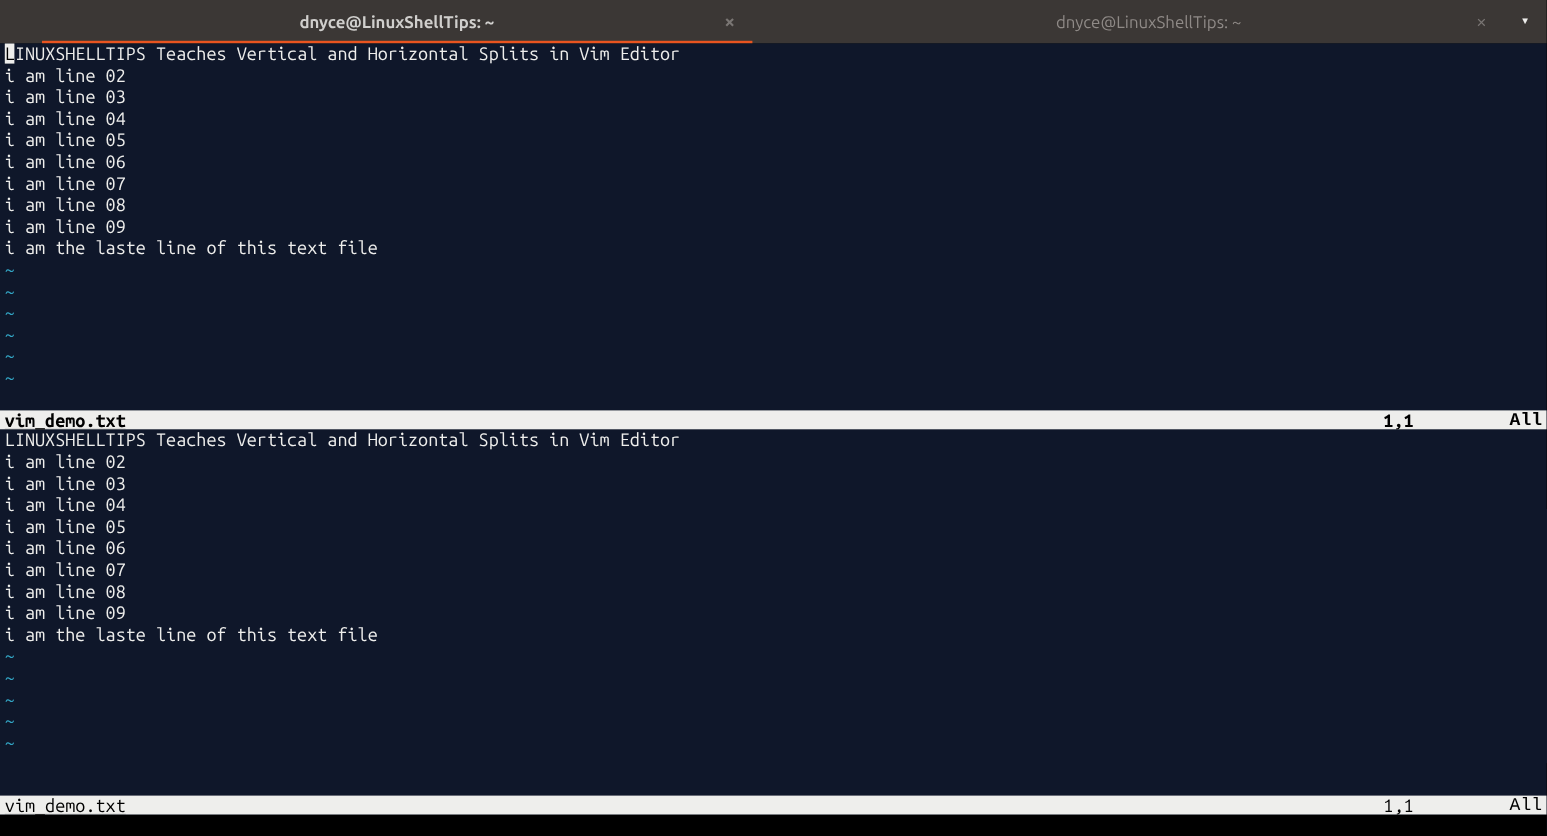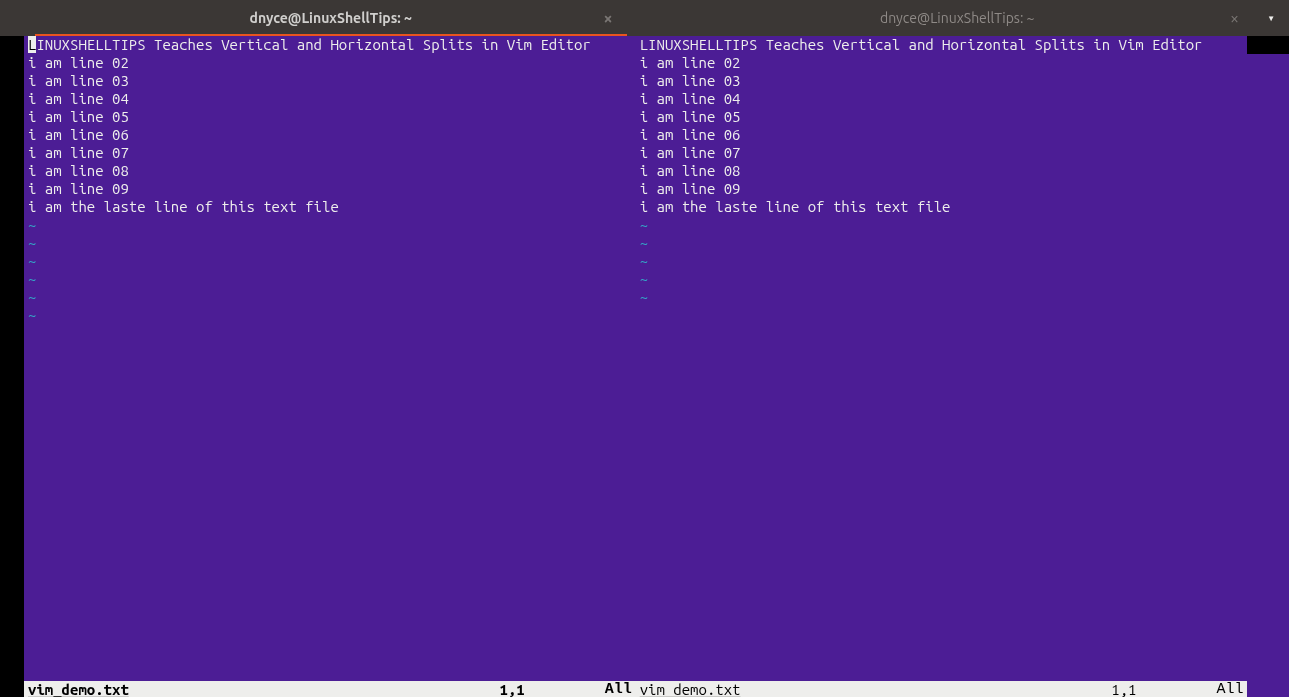--- a/index.html
+++ b/index.html
@@ -55,23 +55,22 @@
     display: flex;
     align-items: center;
     justify-content: center;
     color: #eeeeec;
     font-size: 12px;
     cursor: pointer;
   }
   .vim-area {
     height: calc(697px - 36px);
     display: flex;
-    flex-direction: row;
-    background: #4c1d95;
-    margin-left: 24px;
+    flex-direction: column;
+    background: #0f172a;
   }
   .pane {
     flex: 1;
     display: flex;
     flex-direction: column;
     overflow: hidden;
   }
   .buffer {
     flex: 1;
     padding: 0 4px;

